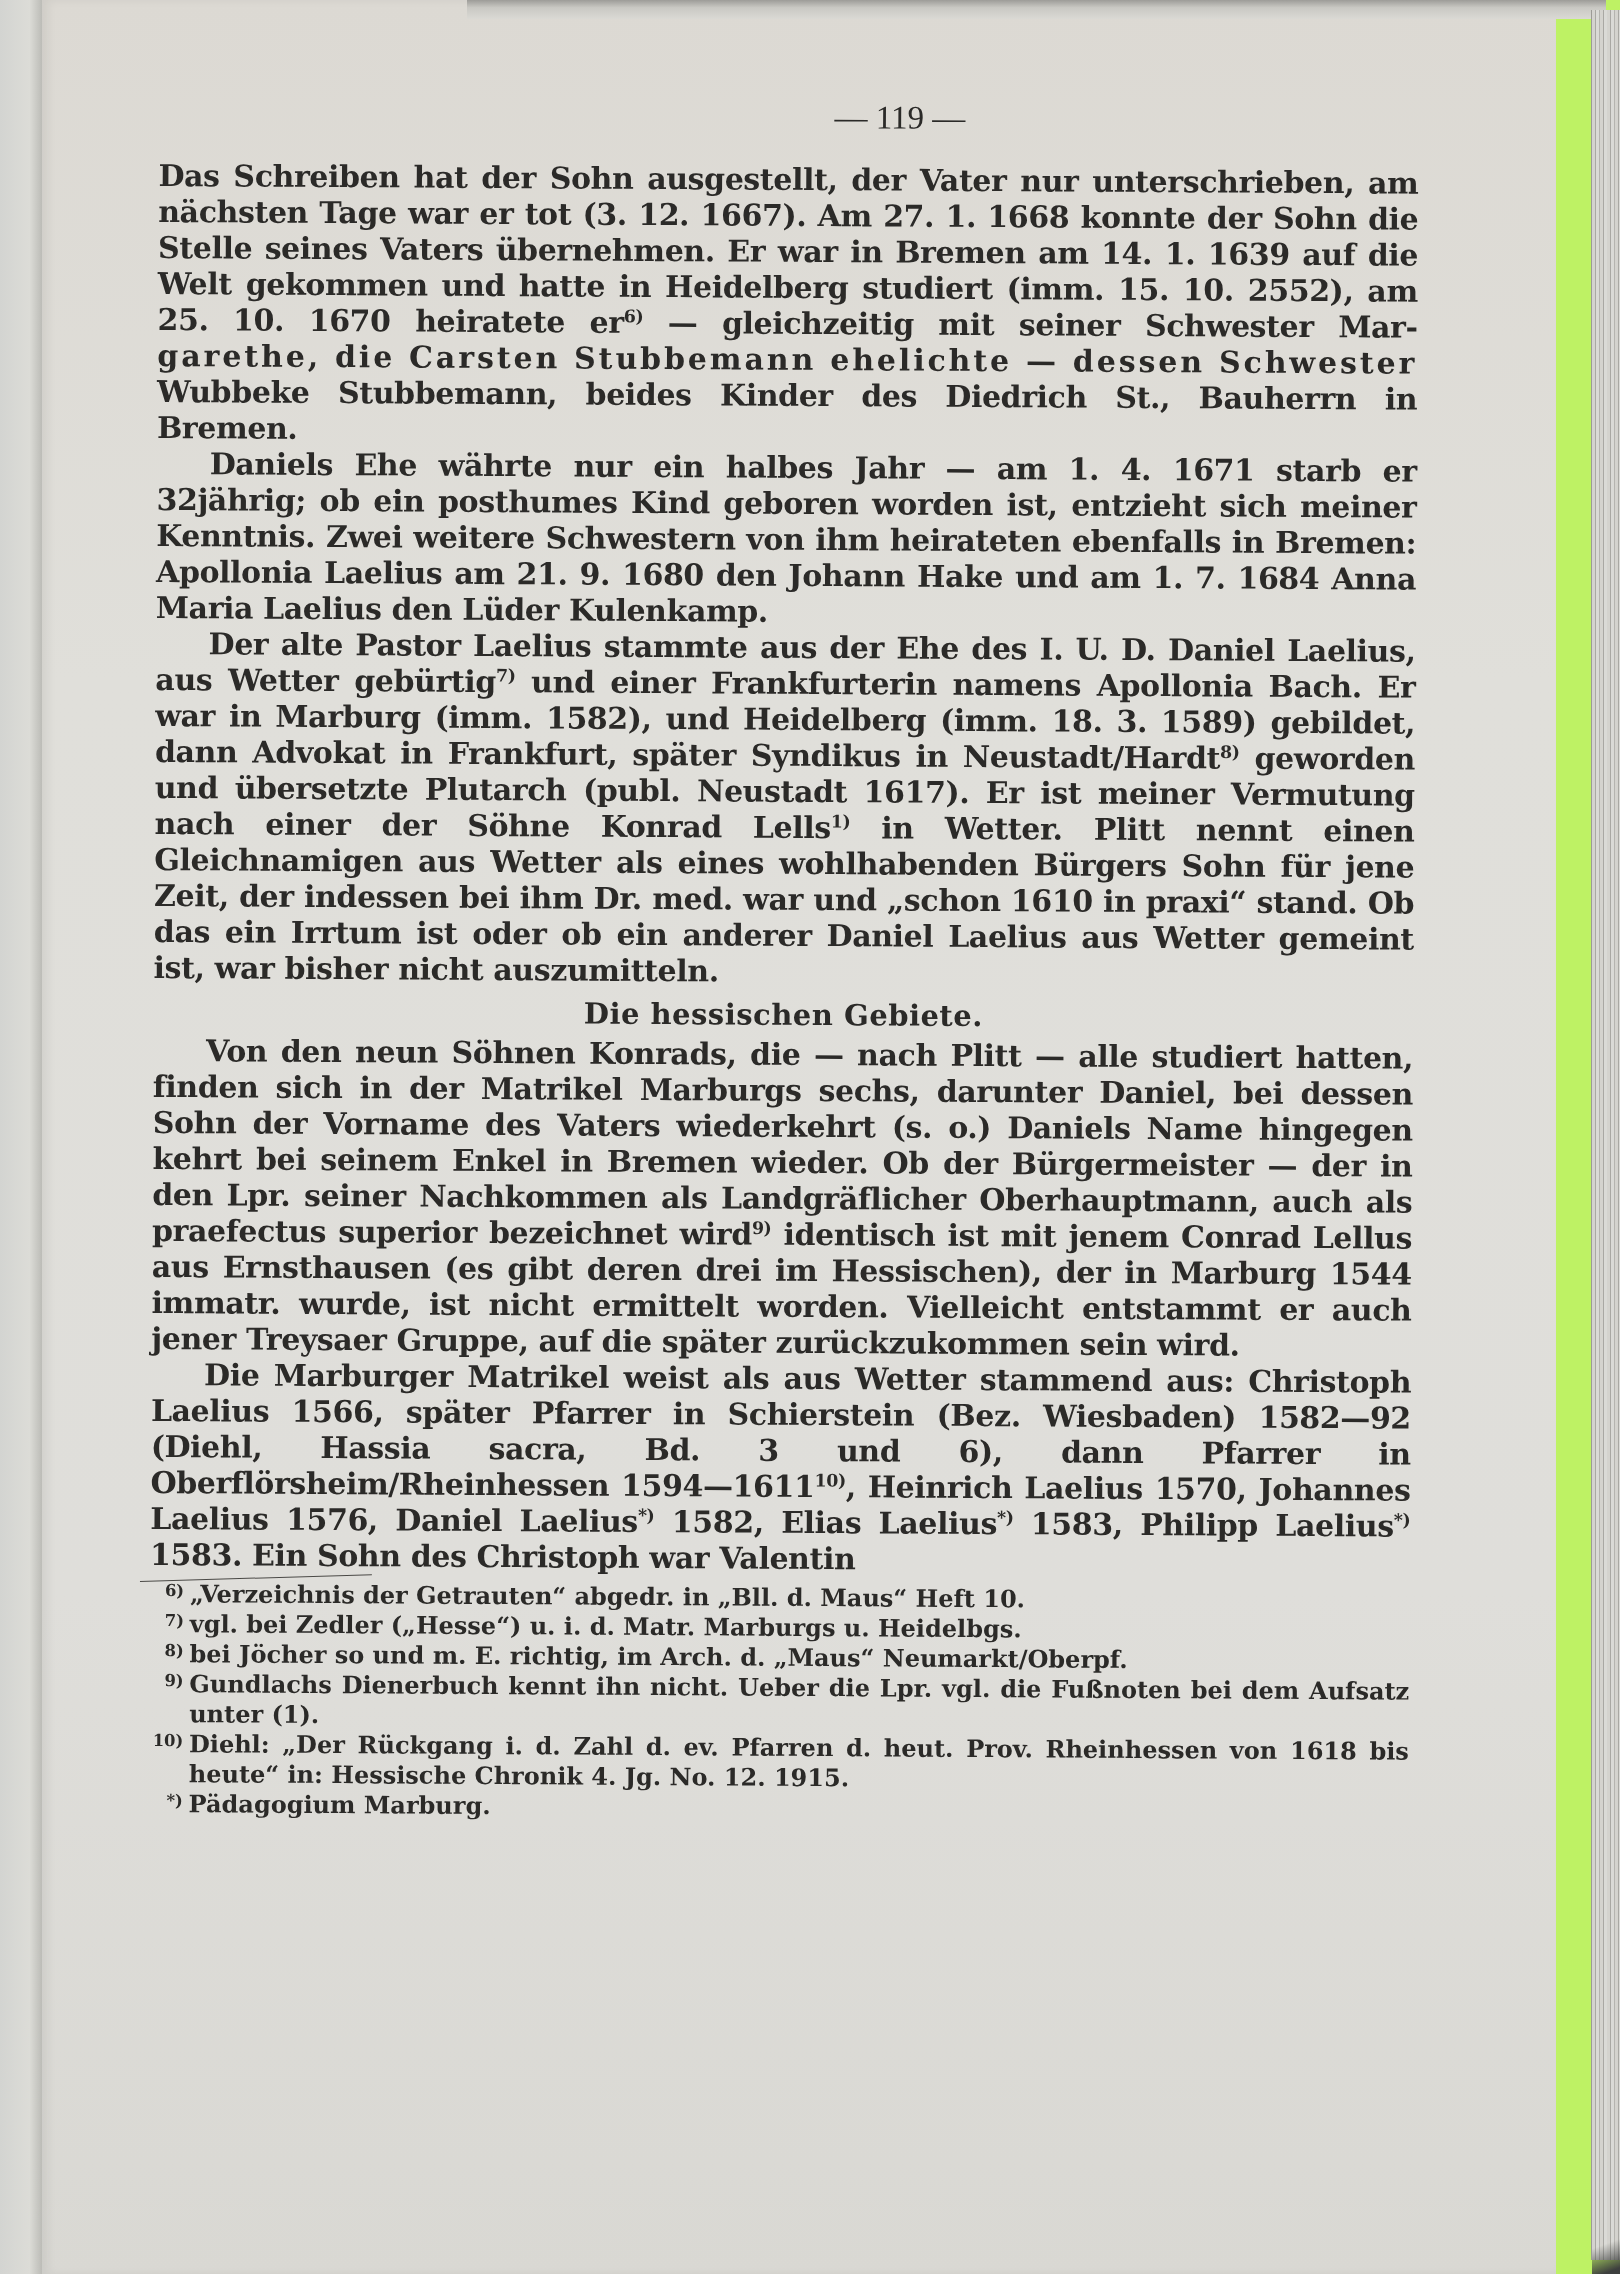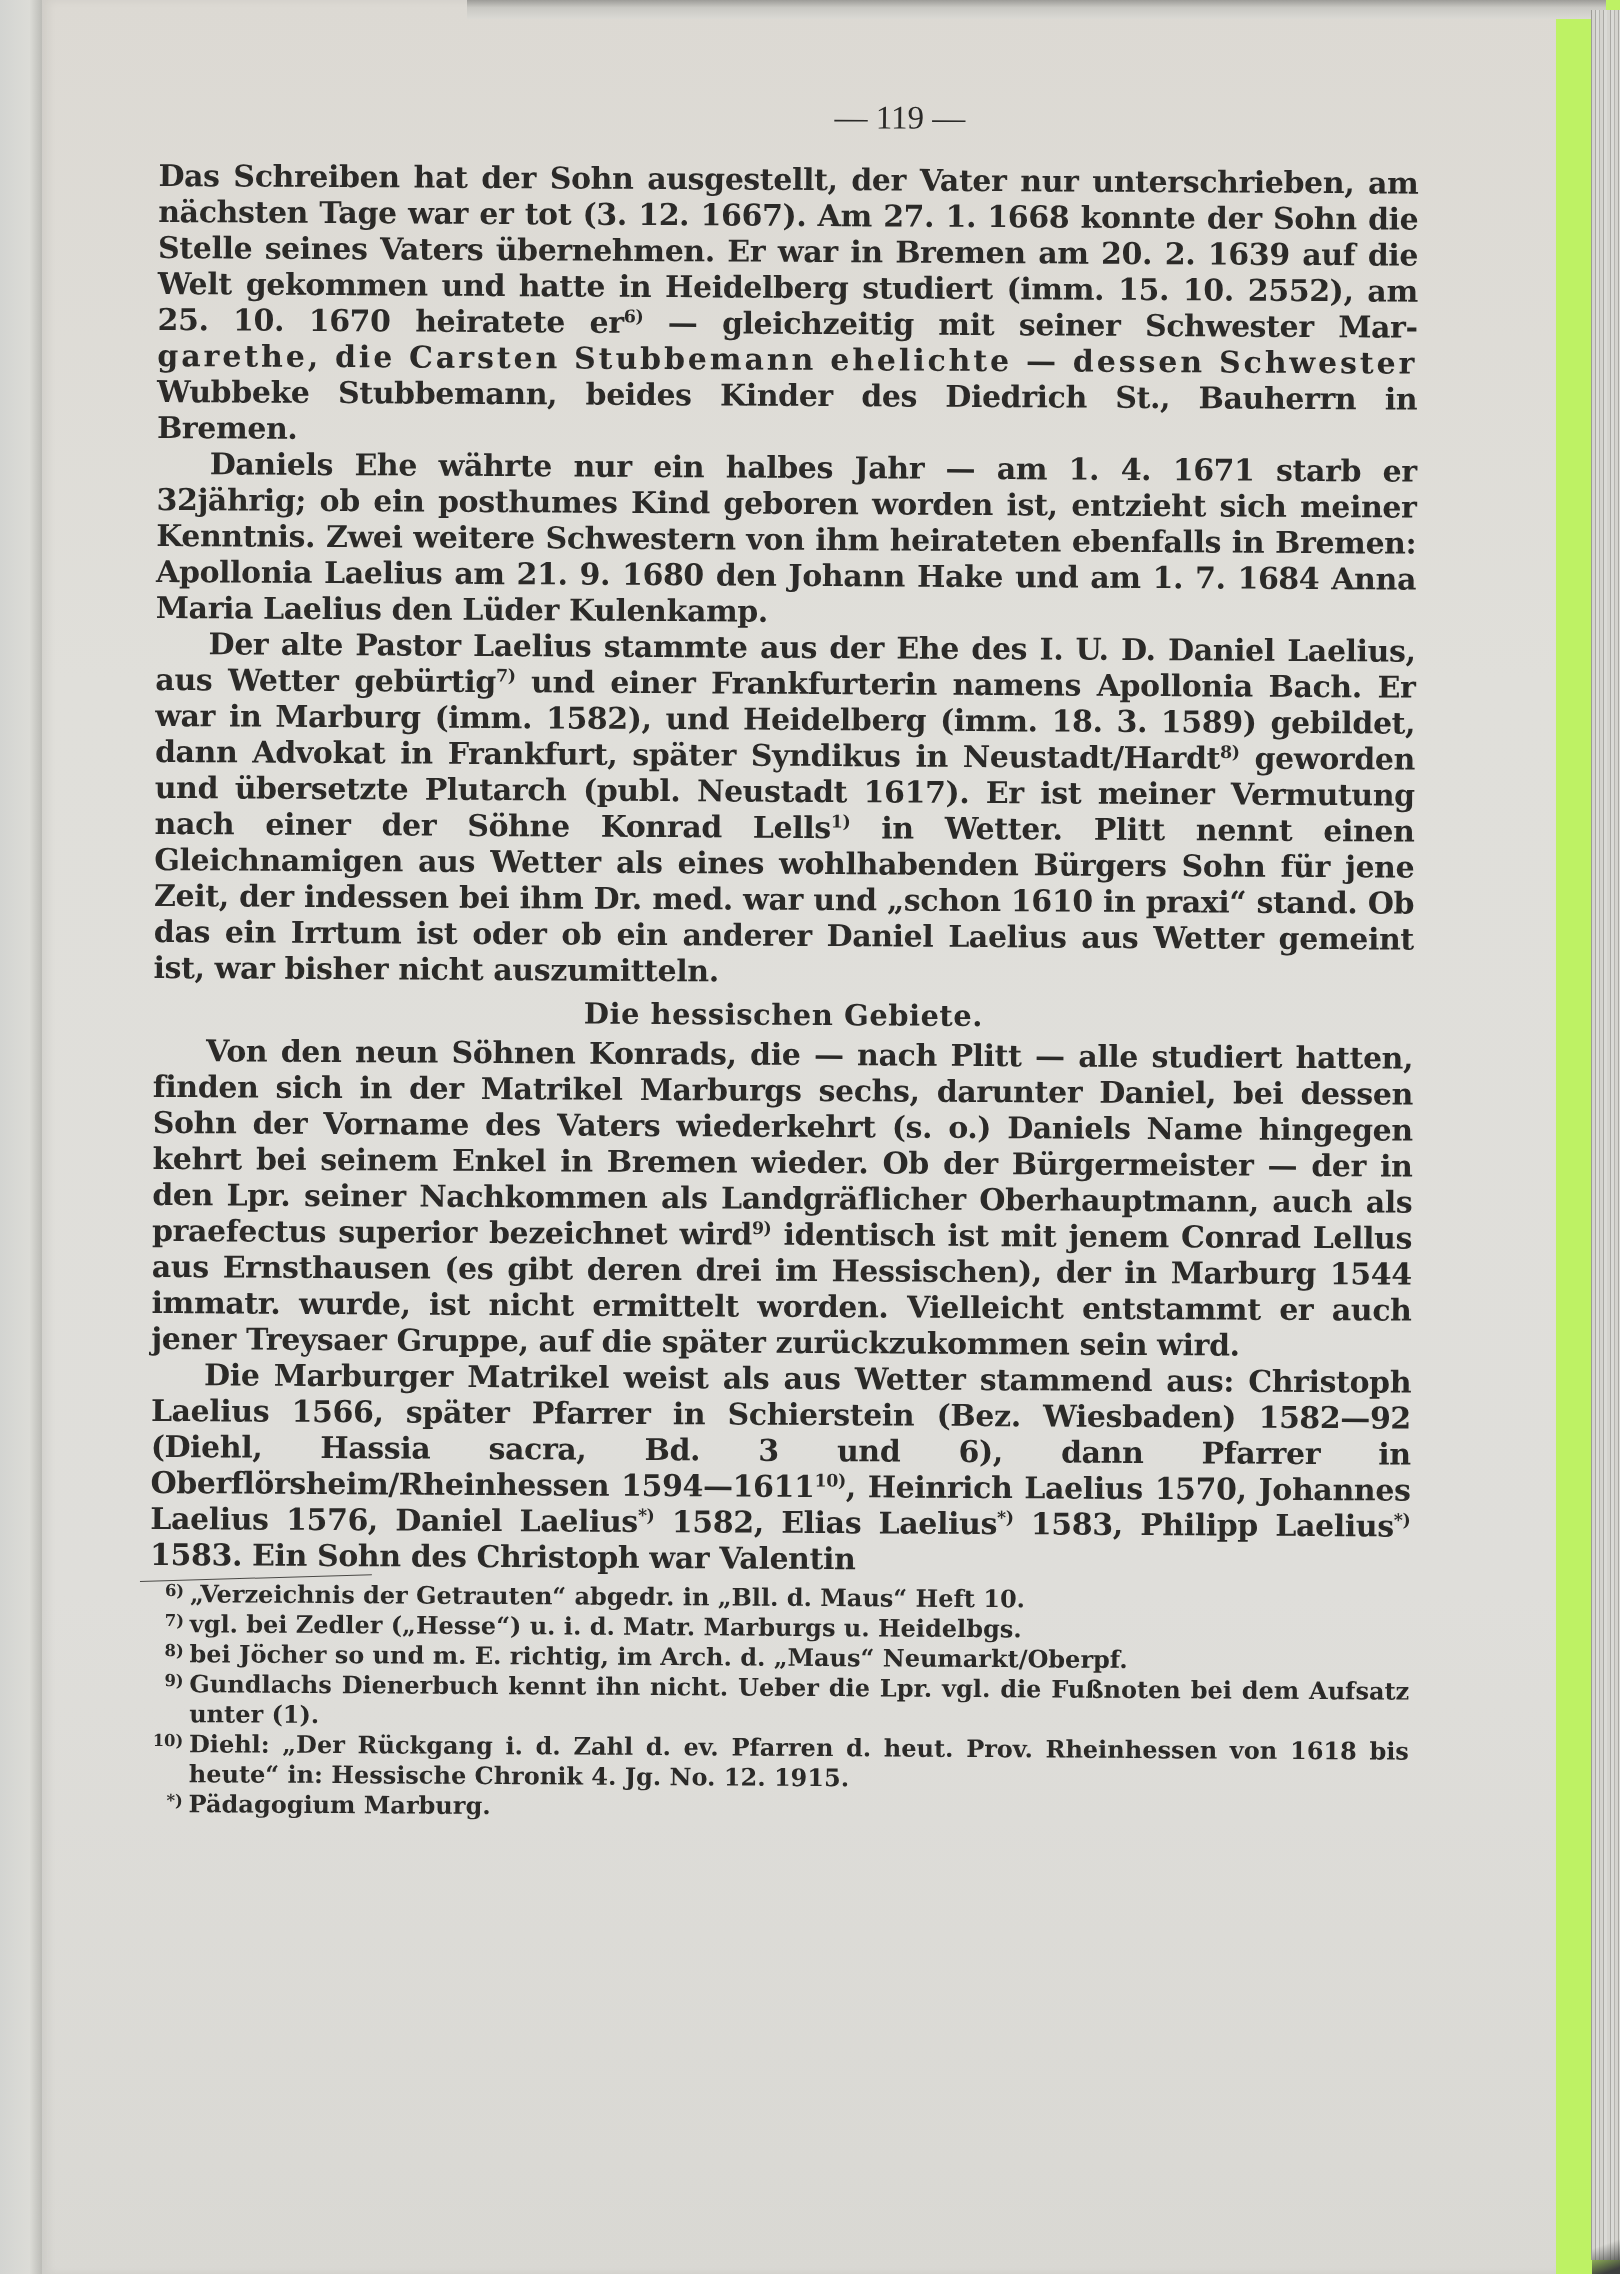--- a/index.html
+++ b/index.html
@@ -136,21 +136,21 @@
   </div>
   <div class="page-stack"></div>
   <div class="bottom-shadow"></div>
 
   <div class="content">
     <div class="page-number">— 119 —</div>
 
     <div class="para">
       <span>Das Schreiben hat der Sohn ausgestellt, der Vater nur unterschrieben, am</span>
       <span>nächsten Tage war er tot (3. 12. 1667). Am 27. 1. 1668 konnte der Sohn</span>
-      <span>die Stelle seines Vaters übernehmen. Er war in Bremen am 20. 2. 1639</span>
+      <span>die Stelle seines Vaters übernehmen. Er war in Bremen am 14. 1. 1639</span>
       <span>auf die Welt gekommen und hatte in Heidelberg studiert (imm. 15. 10. 2552),</span>
       <span>am 25. 10. 1670 heiratete er</span><sup>6)</sup><span> — gleichzeitig mit seiner Schwester Mar-</span>
       <span class="spaced">garethe, die Carsten Stubbemann ehelichte — dessen Schwester</span>
       <span>Wubbeke Stubbemann, beides Kinder des Diedrich St., Bauherrn</span>
       <span>in Bremen.</span>
     </div>
 
     <p class="para indent">Daniels Ehe währte nur ein halbes Jahr — am 1. 4. 1671 starb er 32jährig; ob ein posthumes Kind geboren worden ist, entzieht sich meiner Kenntnis. Zwei weitere Schwestern von ihm heirateten ebenfalls in Bremen: Apollonia Laelius am 21. 9. 1680 den Johann Hake und am 1. 7. 1684 Anna Maria Laelius den Lüder Kulenkamp.</p>
 
     <p class="para indent"><span>Der alte Pastor Laelius stammte aus der Ehe des I. U. D. Daniel Laelius, aus Wetter gebürtig</span><sup>7)</sup><span> und einer Frankfurterin namens Apollonia Bach. Er war in Marburg (imm. 1582), und Heidelberg (imm. 18. 3. 1589) gebildet, dann Advokat in Frankfurt, später Syndikus in Neustadt/Hardt</span><sup>8)</sup><span> geworden und übersetzte Plutarch (publ. Neustadt 1617). Er ist meiner Vermutung nach einer der Söhne Konrad Lells</span><sup>1)</sup><span> in Wetter. Plitt nennt einen Gleichnamigen aus Wetter als eines wohlhabenden Bürgers Sohn für jene Zeit, der indessen bei ihm Dr. med. war und „schon 1610 in praxi“ stand. Ob das ein Irrtum ist oder ob ein anderer Daniel Laelius aus Wetter gemeint ist, war bisher nicht auszumitteln.</span></p>

